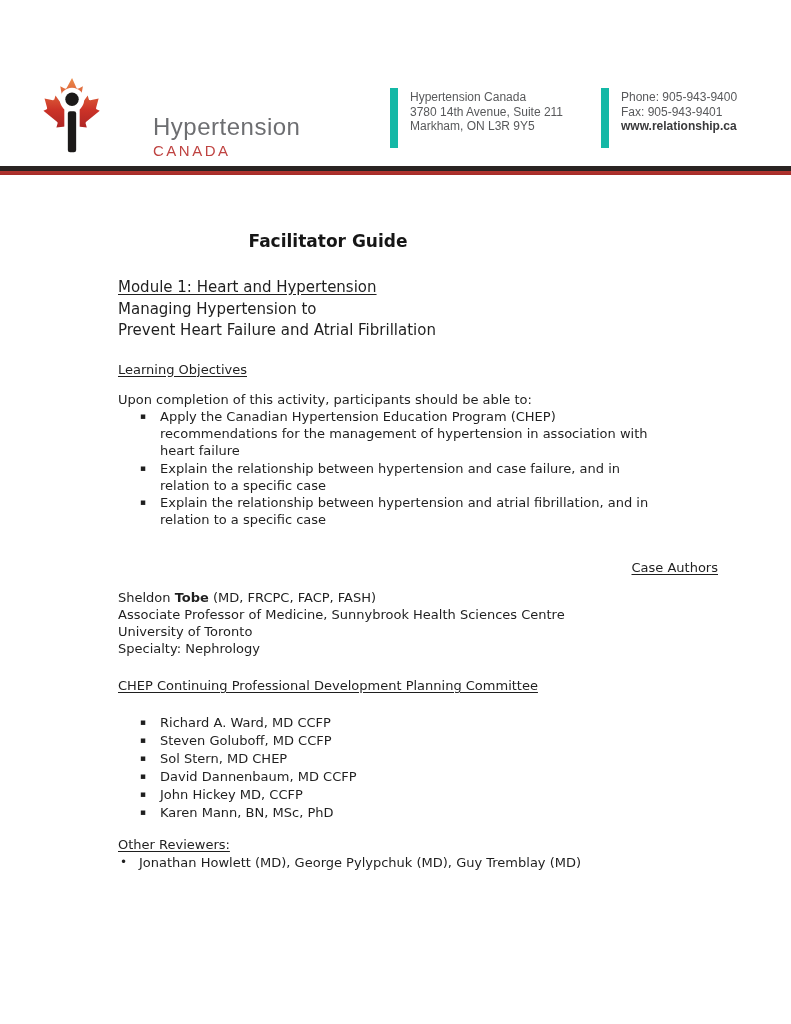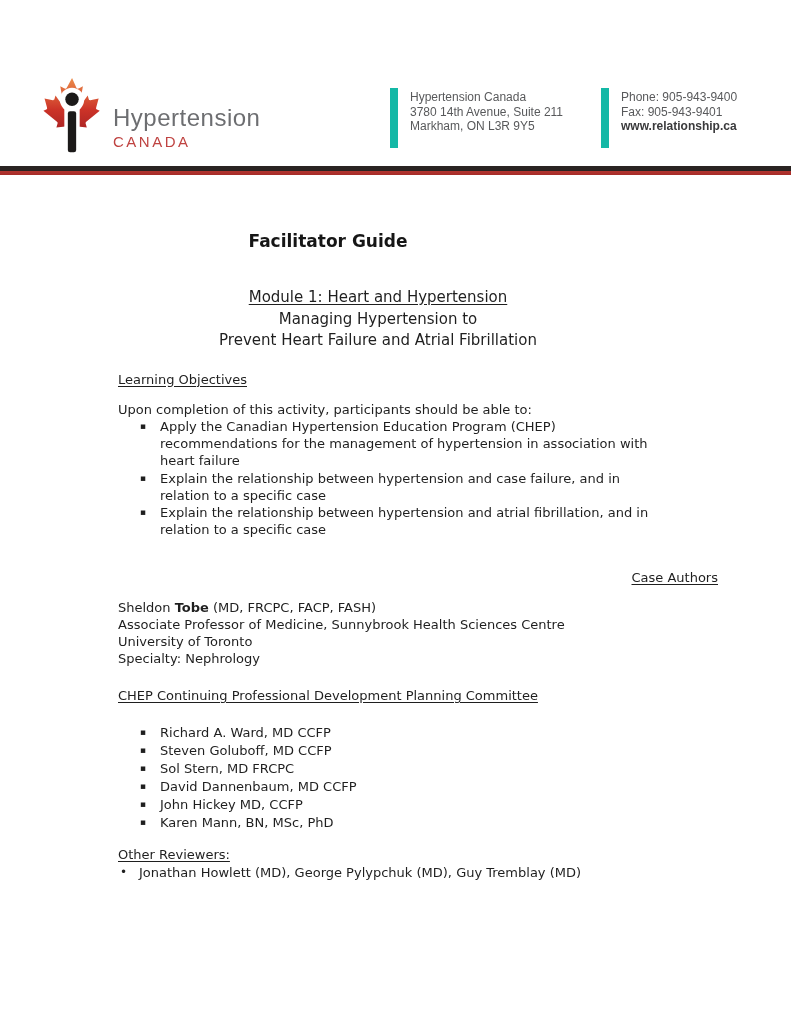--- a/index.html
+++ b/index.html
@@ -7,42 +7,42 @@
     width:791px; height:1024px; overflow:hidden; position:relative;
     font-family:"DejaVu Sans", sans-serif; color:#1f1f1f;
     -webkit-font-smoothing:antialiased;
   }
   .page { width:791px; height:1024px; position:relative; background:#fff; }
 
   
   .letterhead { position:absolute; top:78px; left:0; right:0; height:88px;
     display:flex; align-items:flex-start;
     font-family:"Liberation Sans", sans-serif; }
-  .brand { margin-left:40px; width:350px; display:flex; align-items:center; }
+  .brand { margin-left:40px; width:350px; display:flex; align-items:flex-end;gap:40px; }
   .brand svg { display:block; }
   .brand-text { margin-left:9px; margin-top:18px; }
   .brand-name { font-size:24px; color:#6d6e71; letter-spacing:0.5px; line-height:26px; font-weight:400; }
   .brand-country { font-size:15px; color:#bf4341; letter-spacing:2.5px; line-height:18px; margin-top:2px; }
   .hblock { border-left:8px solid #14b8a6; padding-left:12px; margin-top:10px;
     min-height:58px; font-size:12px; line-height:14px; color:#58595b; padding-top:2px; }
   .hblock .row { margin-bottom:0.5px; }
   .address { width:191px; }
   .contact { width:160px; }
   .website { font-weight:bold; color:#3a3a3c; }
 
   
   .rule { position:absolute; top:166px; left:0; width:791px; }
   .rule-dark { height:5px; background:#2a2422; }
   .rule-red  { height:4px; background:linear-gradient(#b23530,#a62c28); }
 
   
   .content { position:absolute; top:177px; left:118px; width:600px; font-size:13px; line-height:17px; }
   .doc-title { margin:54px 0 0 0; width:420px; text-align:center;
     font-size:17px; line-height:20px; font-weight:bold; color:#161616; }
-  .module-block { margin-top:36px; width:520px; text-align:center; font-size:15px; line-height:21.5px; }
+  .module-block { margin-top:26px; width:520px; font-size:15px; line-height:21.5px; }
   .u { text-decoration:underline; text-underline-offset:2px; }
   .sec-heading { margin-top:19px; font-size:13px; }
   .line { white-space:nowrap; }
 
   .intro { margin-top:13px; }
   .blist { margin-top:0; }
   .li { display:flex; margin-top:0.5px; }
   .li .marker { width:20px; margin-left:22px; flex:none; text-align:left; font-size:9px; line-height:17px; color:#1f1f1f; }
   .committee .li { line-height:17.6px; }
   .committee .li .marker { line-height:17.6px; }
@@ -159,21 +159,21 @@
       <div class="li">
         <span class="marker">▪</span>
         <div class="line">Richard A. Ward, MD CCFP</div>
       </div>
       <div class="li">
         <span class="marker">▪</span>
         <div class="line">Steven Goluboff, MD CCFP</div>
       </div>
       <div class="li">
         <span class="marker">▪</span>
-        <div class="line">Sol Stern, MD FRCPC</div>
+        <div class="line">Sol Stern, MD CHEP</div>
       </div>
       <div class="li">
         <span class="marker">▪</span>
         <div class="line">David Dannenbaum, MD CCFP</div>
       </div>
       <div class="li">
         <span class="marker">▪</span>
         <div class="line">John Hickey MD, CCFP</div>
       </div>
       <div class="li">

